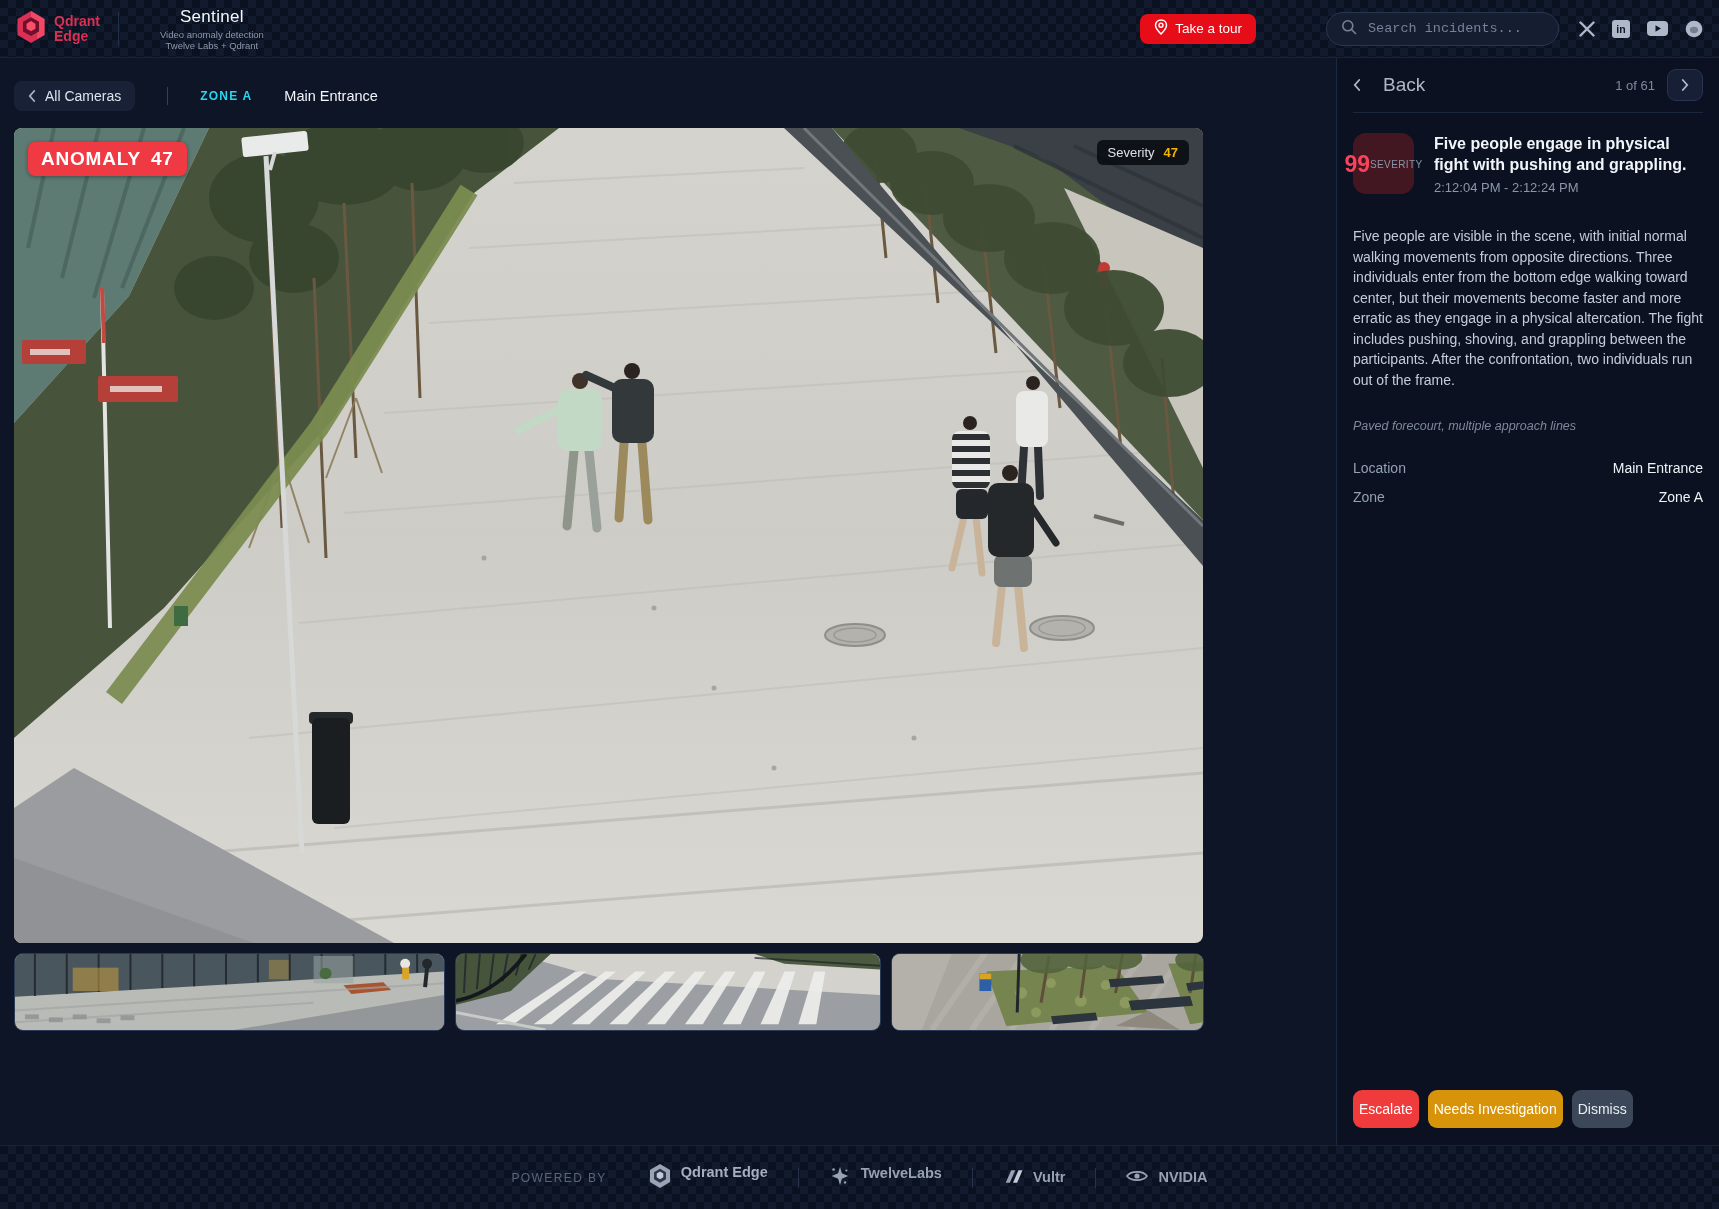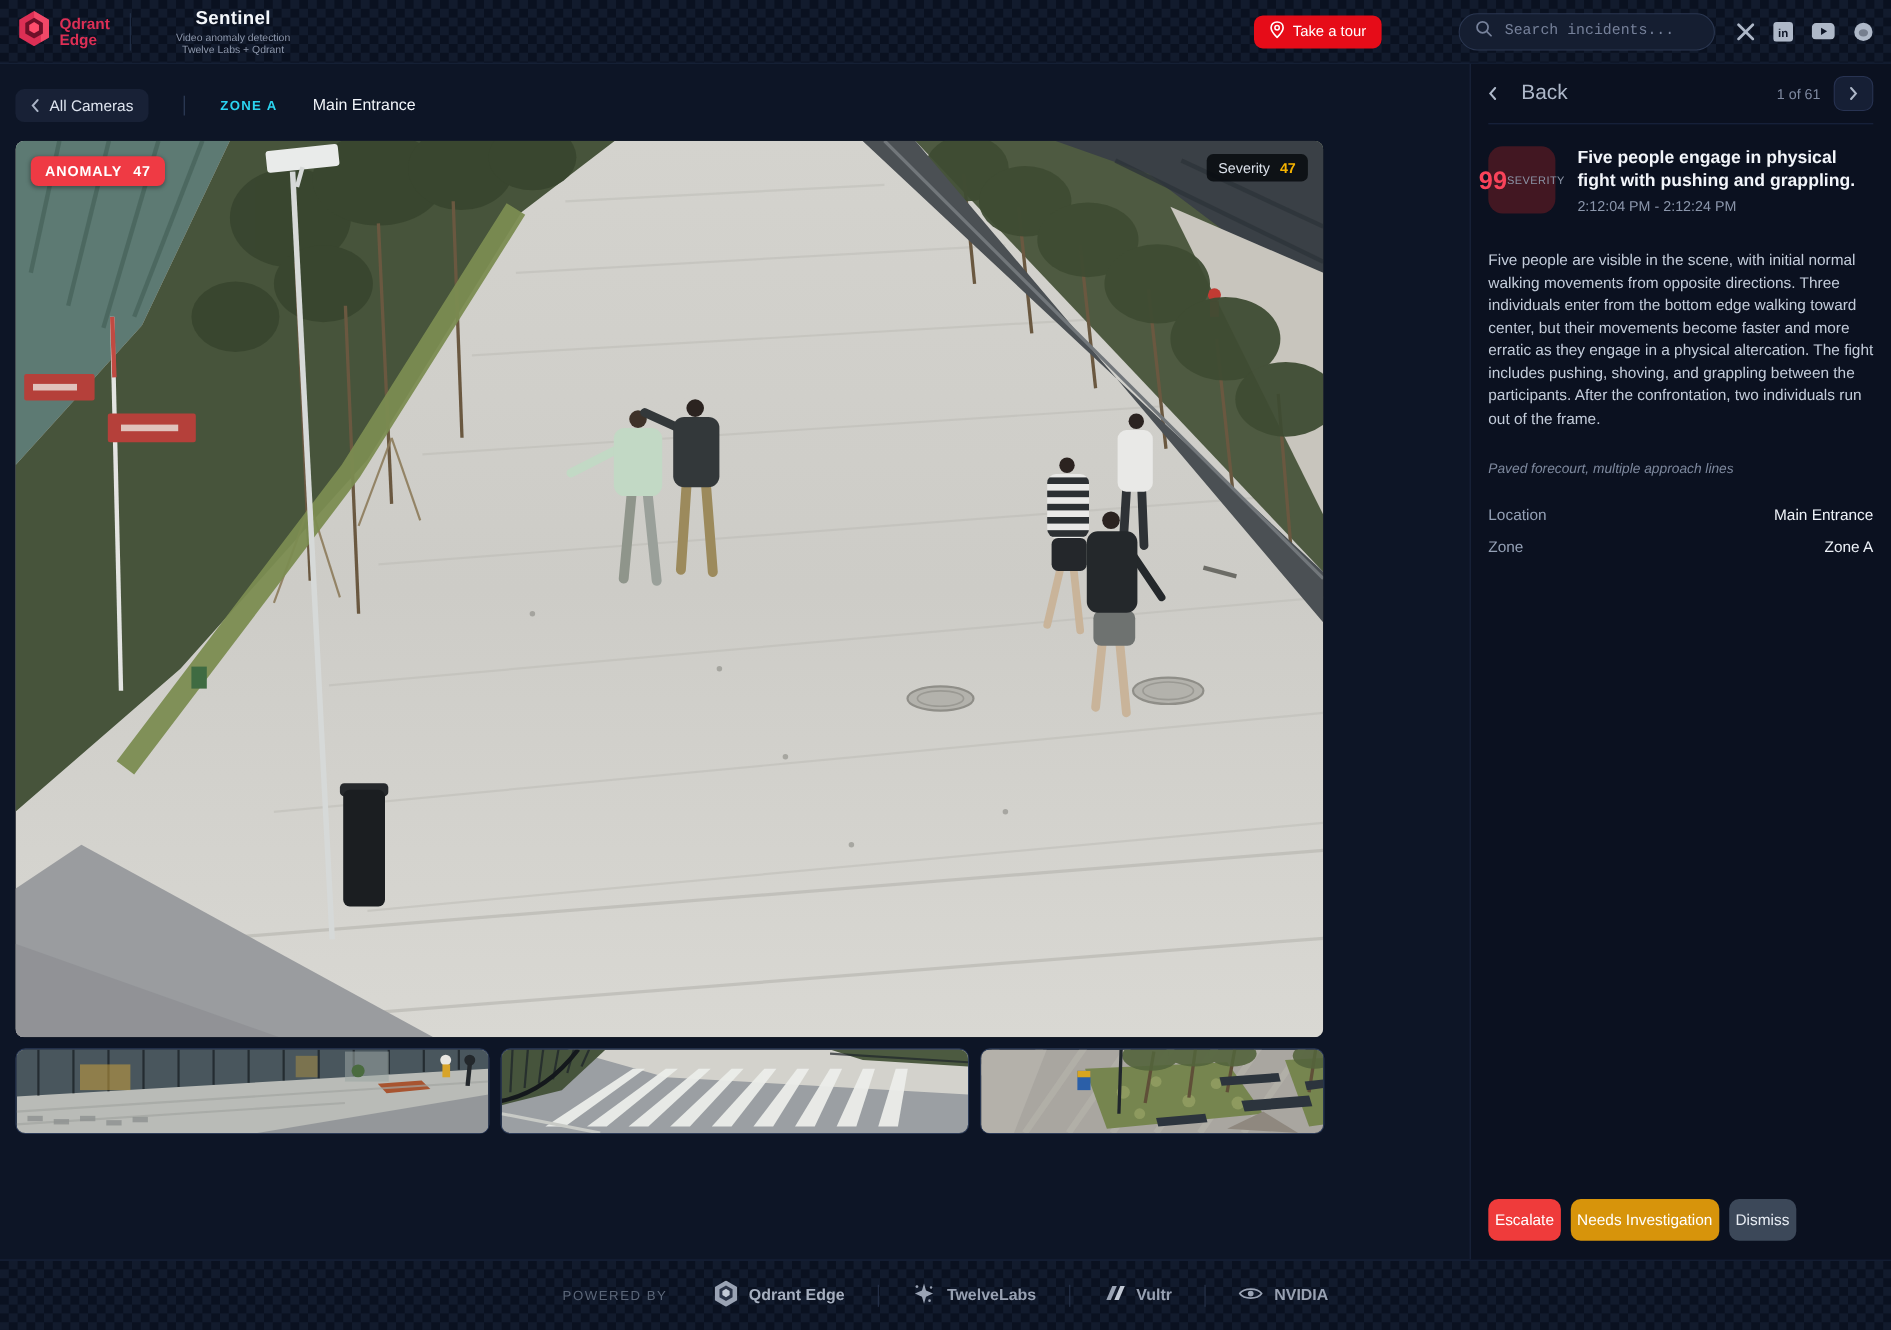--- a/index.html
+++ b/index.html
@@ -5,21 +5,21 @@
   html,body{margin:0;padding:0;overflow:hidden}
   body{width:1719px;height:1209px;background:#0d1526;font-family:"Liberation Sans",sans-serif;color:#e5eaf2;position:relative}
   .hatch{background:repeating-conic-gradient(#121b2d 0% 25%, #0a1120 0% 50%) 0 0/16px 16px}
 
   
   header.topbar{height:58px;display:flex;align-items:center;padding:0 16px;border-bottom:1px solid #18233a;box-sizing:border-box}
   .logo-wrap{display:flex;align-items:center;gap:8px;cursor:pointer}
   .logo-text{font-weight:bold;color:#dc2f55;font-size:14px;line-height:15px}
   .hdr-div{width:1px;height:34px;background:#223048;margin:0 18px}
   .app-title-block{text-align:center;min-width:150px}
-  .app-title{font-size:17px;font-weight:bold;letter-spacing:.3px;color:#f4f7fb}
+  .app-title{font-size:17px;font-weight:normal;letter-spacing:.3px;color:#f4f7fb}
   .app-sub{font-size:9.5px;color:#8d97ab;line-height:11px;margin-top:2px}
   nav.main-nav{display:flex;align-items:center;gap:36px;margin-left:56px;height:100%}
   .nav-item{font-size:14.5px;color:#c6cedb;position:relative;height:100%;display:flex;align-items:center;cursor:pointer}
   .nav-item.active{color:#ffffff}
   .nav-item.active::after{content:"";position:absolute;left:-2px;right:-2px;bottom:5px;height:2px;background:#fff;border-radius:1px}
   .nav-item.gold{color:#e7b008}
   .info-ic{margin-left:-8px;color:#76819a;display:flex;align-items:center}
   .hdr-spacer{flex:1}
   .tour-btn{background:#e60c18;color:#fff;font-size:13.5px;height:30px;padding:0 14px;border-radius:8px;display:flex;align-items:center;gap:7px;border:none;font-family:inherit;cursor:pointer}
   .search-pill{width:233px;height:34px;border-radius:17px;background:#151e31;border:1px solid #2a3650;display:flex;align-items:center;gap:9px;padding:0 14px;margin-left:70px;box-sizing:border-box;color:#76819a}
@@ -33,21 +33,21 @@
   .content{width:1336px;box-sizing:border-box;padding:22px 14px 0}
   .crumbs{display:flex;align-items:center;height:32px;margin-bottom:16px;gap:32px}
   .back-pill{display:flex;align-items:center;gap:9px;background:#182136;height:30px;padding:0 14px;border-radius:8px;color:#dde3ee;font-size:14px;border:none;font-family:inherit;cursor:pointer}
   .back-pill .chev{color:#aab4c6;display:flex;align-items:center}
   .crumb-sep{width:1px;height:18px;background:#31405c}
   .zone-label{color:#2bd4f0;font-size:12px;font-weight:bold;letter-spacing:1.2px}
   .cam-name{font-size:14.5px;color:#f2f5fa}
 
   .stage{position:relative;width:1189px;height:815px;border-radius:8px;overflow:hidden;background:#20242a}
   .stage>svg{display:block;width:100%;height:100%}
-  .anomaly-badge{position:absolute;top:14px;left:14px;background:#ef3a44;color:#fff;font-size:13px;font-weight:bold;letter-spacing:.8px;padding:6px 13px;border-radius:7px;display:flex;gap:10px;box-shadow:0 1px 4px rgba(0,0,0,.35)}
+  .anomaly-badge{position:absolute;top:14px;left:14px;background:#ef3a44;color:#fff;font-size:19px;font-weight:bold;letter-spacing:.8px;padding:6px 13px;border-radius:7px;display:flex;gap:10px;box-shadow:0 1px 4px rgba(0,0,0,.35)}
   .sev-badge{position:absolute;top:12px;right:14px;background:rgba(5,8,12,.82);color:#dbe1ea;font-size:13px;padding:5px 11px;border-radius:6px;display:flex;gap:9px;align-items:center}
   .sev-badge b{color:#f5b301}
 
   .thumbs{display:flex;gap:10px;margin-top:10px}
   .thumb{height:78px;border-radius:9px;overflow:hidden;border:1px solid #2b3a57;box-sizing:border-box;cursor:pointer}
   .thumb svg{display:block;width:100%;height:100%}
   .t1{width:431px}.t2{width:426px}.t3{width:313px}
 
   
   .panel{width:383px;border-left:1px solid #1c2740;box-sizing:border-box;background:#0b1120;display:flex;flex-direction:column;padding:0 16px}
@@ -73,21 +73,21 @@
   .panel-spacer{flex:1}
   .actions{display:flex;flex-direction:row;gap:9px;margin-bottom:17px}
   .action-btn{height:38px;border-radius:9px;border:none;font-size:14px;color:#fff;font-family:inherit;cursor:pointer}
   .escalate{background:#ef3b3b}
   .investigate{background:#d7940b}
   .dismiss{background:#3c4859;color:#e8edf4}
 
   
   footer.site-footer{height:64px;border-top:1px solid #18233a;display:flex;align-items:center;justify-content:center;gap:30px;box-sizing:border-box}
   .powered{color:#5b6678;font-size:12px;letter-spacing:1.4px;margin-right:12px}
-  .partner{display:flex;align-items:center;gap:10px;color:#a6afbf;font-size:14.5px;font-weight:bold}
+  .partner{display:flex;align-items:flex-start;gap:10px;color:#a6afbf;font-size:14.5px;font-weight:bold}
   .partner.dim{color:#98a1b2}
   .f-div{width:1px;height:20px;background:#27324a}
 </style>
 </head>
 <body>
 
 <header class="topbar hatch">
   <div class="logo-wrap">
     <span>
       <svg width="30" height="32" viewBox="0 0 24 26">

